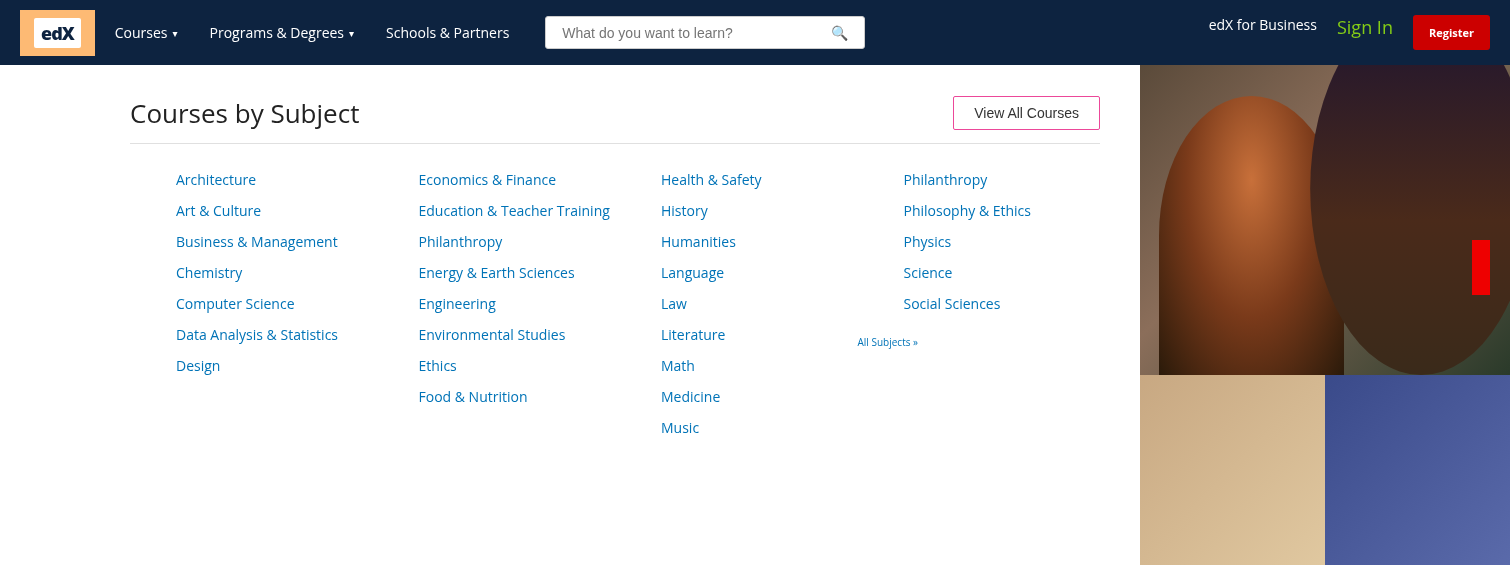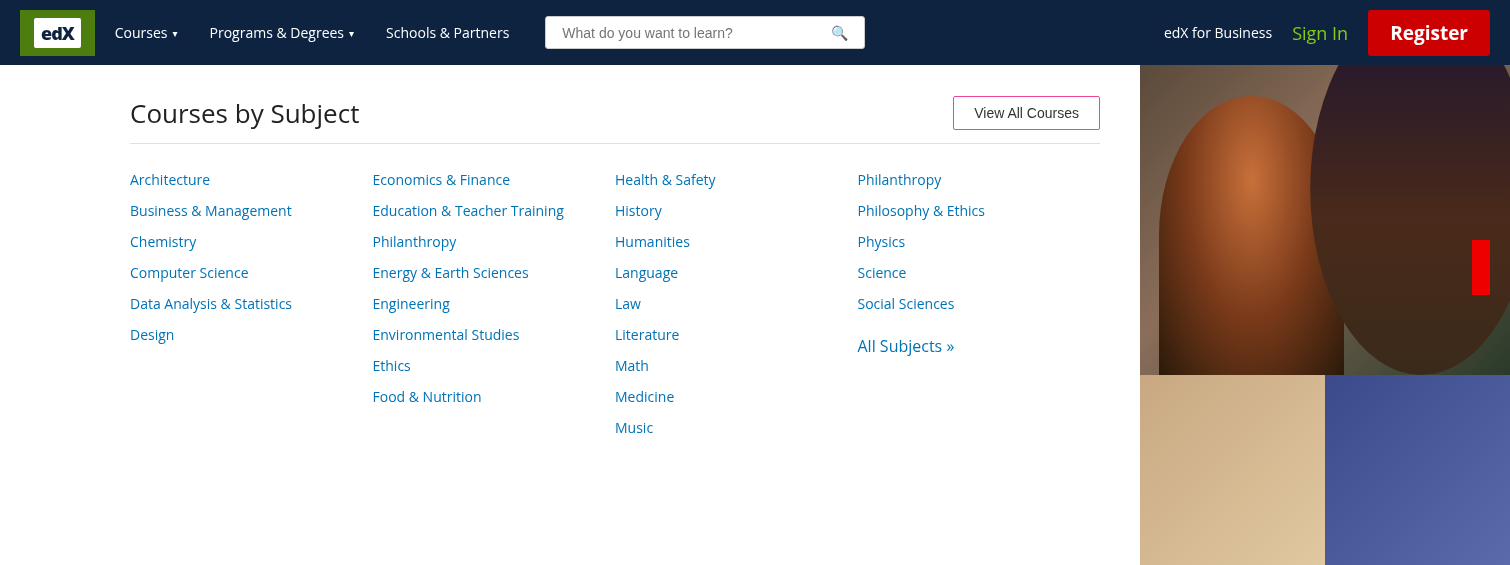--- a/index.html
+++ b/index.html
@@ -8,21 +8,21 @@
     
     .navbar {
       display: flex;
       align-items: center;
       background: #0d2340;
       height: 65px;
       padding: 0 20px;
       gap: 0;
     }
     .navbar-logo {
-      background: #4d7c0f;
+      background: #fdba74;
       padding: 8px 14px;
       margin-right: 4px;
       display: flex;
       align-items: center;
     }
     .edx-logo {
       background: #fff;
       color: #0d2340;
       font-weight: 900;
       font-size: 18px;
@@ -61,42 +61,42 @@
       outline: none;
       font-size: 14px;
       color: #999;
       width: 100%;
       background: transparent;
     }
     .search-icon-svg { color: #666; font-size: 14px; }
     .nav-right {
       margin-left: auto;
       display: flex;
-      align-items: center;
+      align-items: flex-start;
       gap: 20px;
     }
     .nav-link {
       color: #fff;
       font-size: 14px;
       cursor: pointer;
       text-decoration: none;
       white-space: nowrap;
     }
     .sign-in-btn {
       color: #84cc16;
       font-size: 18px;
       cursor: pointer;
       font-weight: 500;
     }
     .register-btn {
       background: #c00;
       color: #fff;
-      padding: 10px 22px;
+      padding: 10px 16px;
       border-radius: 3px;
-      font-size: 19px;
+      font-size: 11px;
       font-weight: 700;
       cursor: pointer;
       white-space: nowrap;
     }
 
     
     .main-wrapper {
       display: flex;
       width: 1510px;
       min-height: 500px;
@@ -149,25 +149,26 @@
       gap: 0;
     }
     .subject-link {
       display: block;
       color: #0073b7;
       font-size: 14px;
       padding: 5px 0;
       cursor: pointer;
       text-decoration: none;
       line-height: 1.5;
+      margin-left: 46px;
     }
 
     .all-subjects {
       color: #0073b7;
-      font-size: 16px;
+      font-size: 10px;
       cursor: pointer;
       margin-top: 16px;
       display: block;
     }
 
     
     .side-images {
       flex: 1;
       background: #0d3347;
       position: relative;
@@ -259,20 +260,21 @@
 <div class="main-wrapper">
   <div class="dropdown-panel">
     <div class="panel-header">
       <h2 class="panel-title">Courses by Subject</h2>
       <button class="view-all-btn">View All Courses</button>
     </div>
     <div class="subjects-grid">
 
       <div class="subjects-col" id="col1">
           <a class="subject-link" href="#">Architecture</a>
+          <a class="subject-link" href="#">Art &amp; Culture</a>
           <a class="subject-link" href="#">Business &amp; Management</a>
           <a class="subject-link" href="#">Chemistry</a>
           <a class="subject-link" href="#">Computer Science</a>
           <a class="subject-link" href="#">Data Analysis &amp; Statistics</a>
           <a class="subject-link" href="#">Design</a>
         </div>
 
       <div class="subjects-col" id="col2">
           <a class="subject-link" href="#">Economics &amp; Finance</a>
           <a class="subject-link" href="#">Education &amp; Teacher Training</a>

